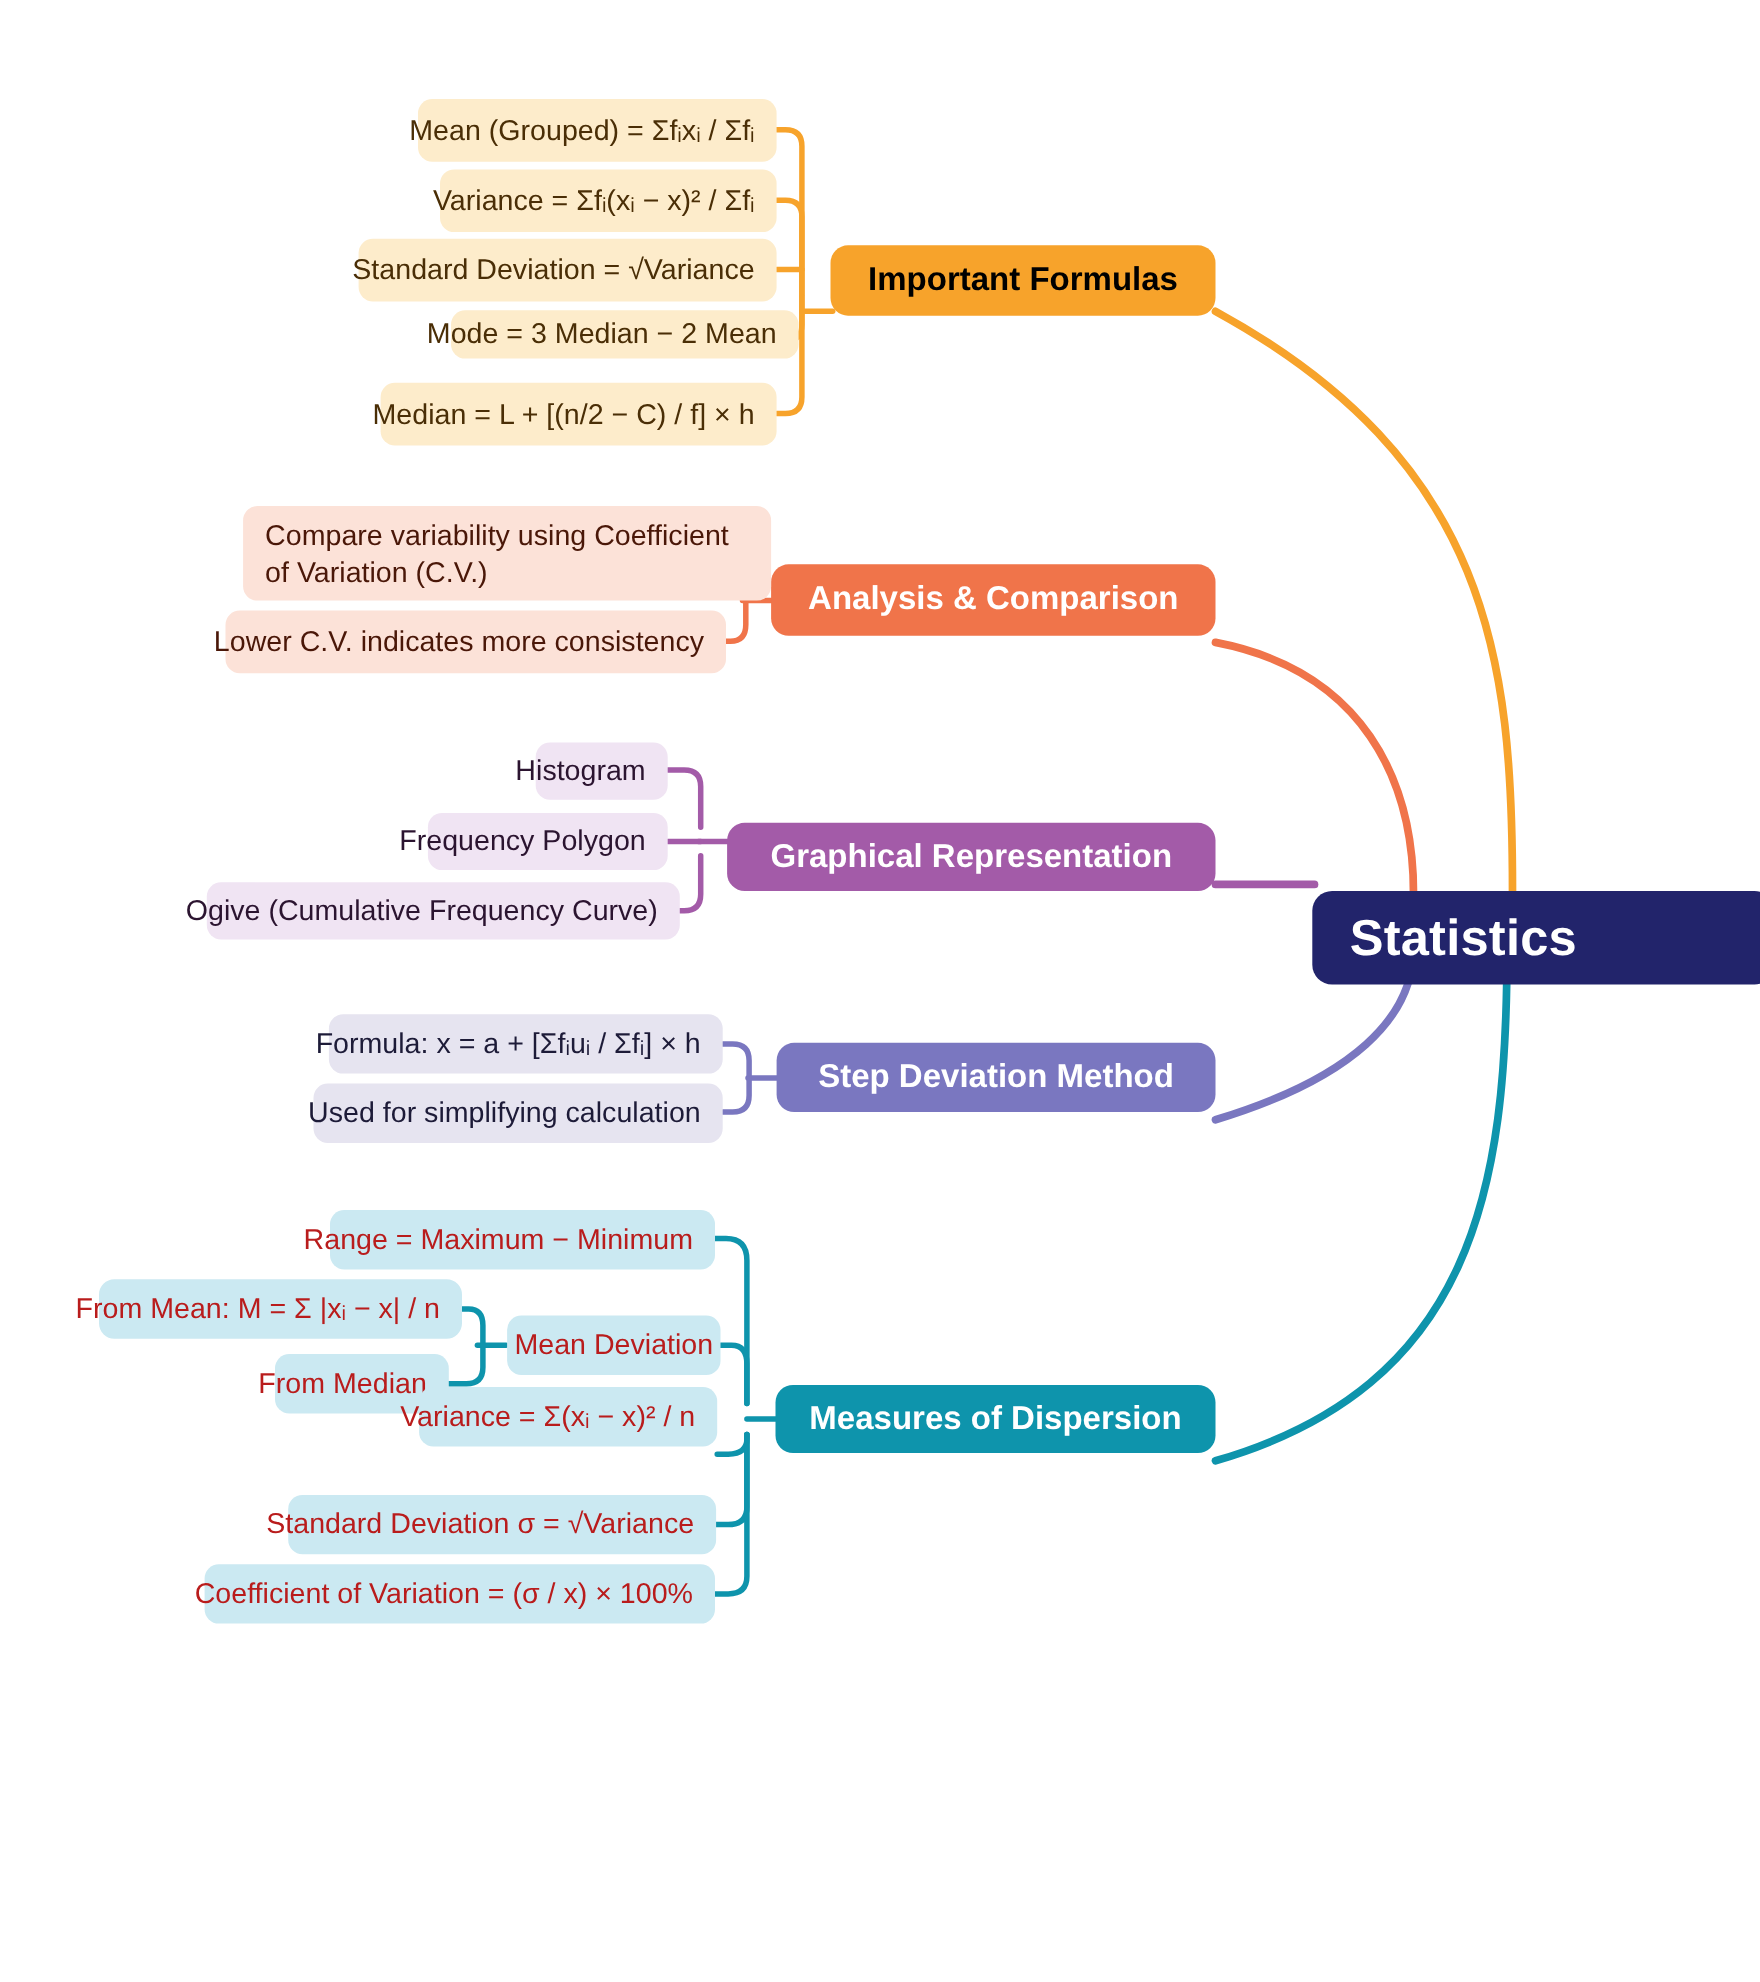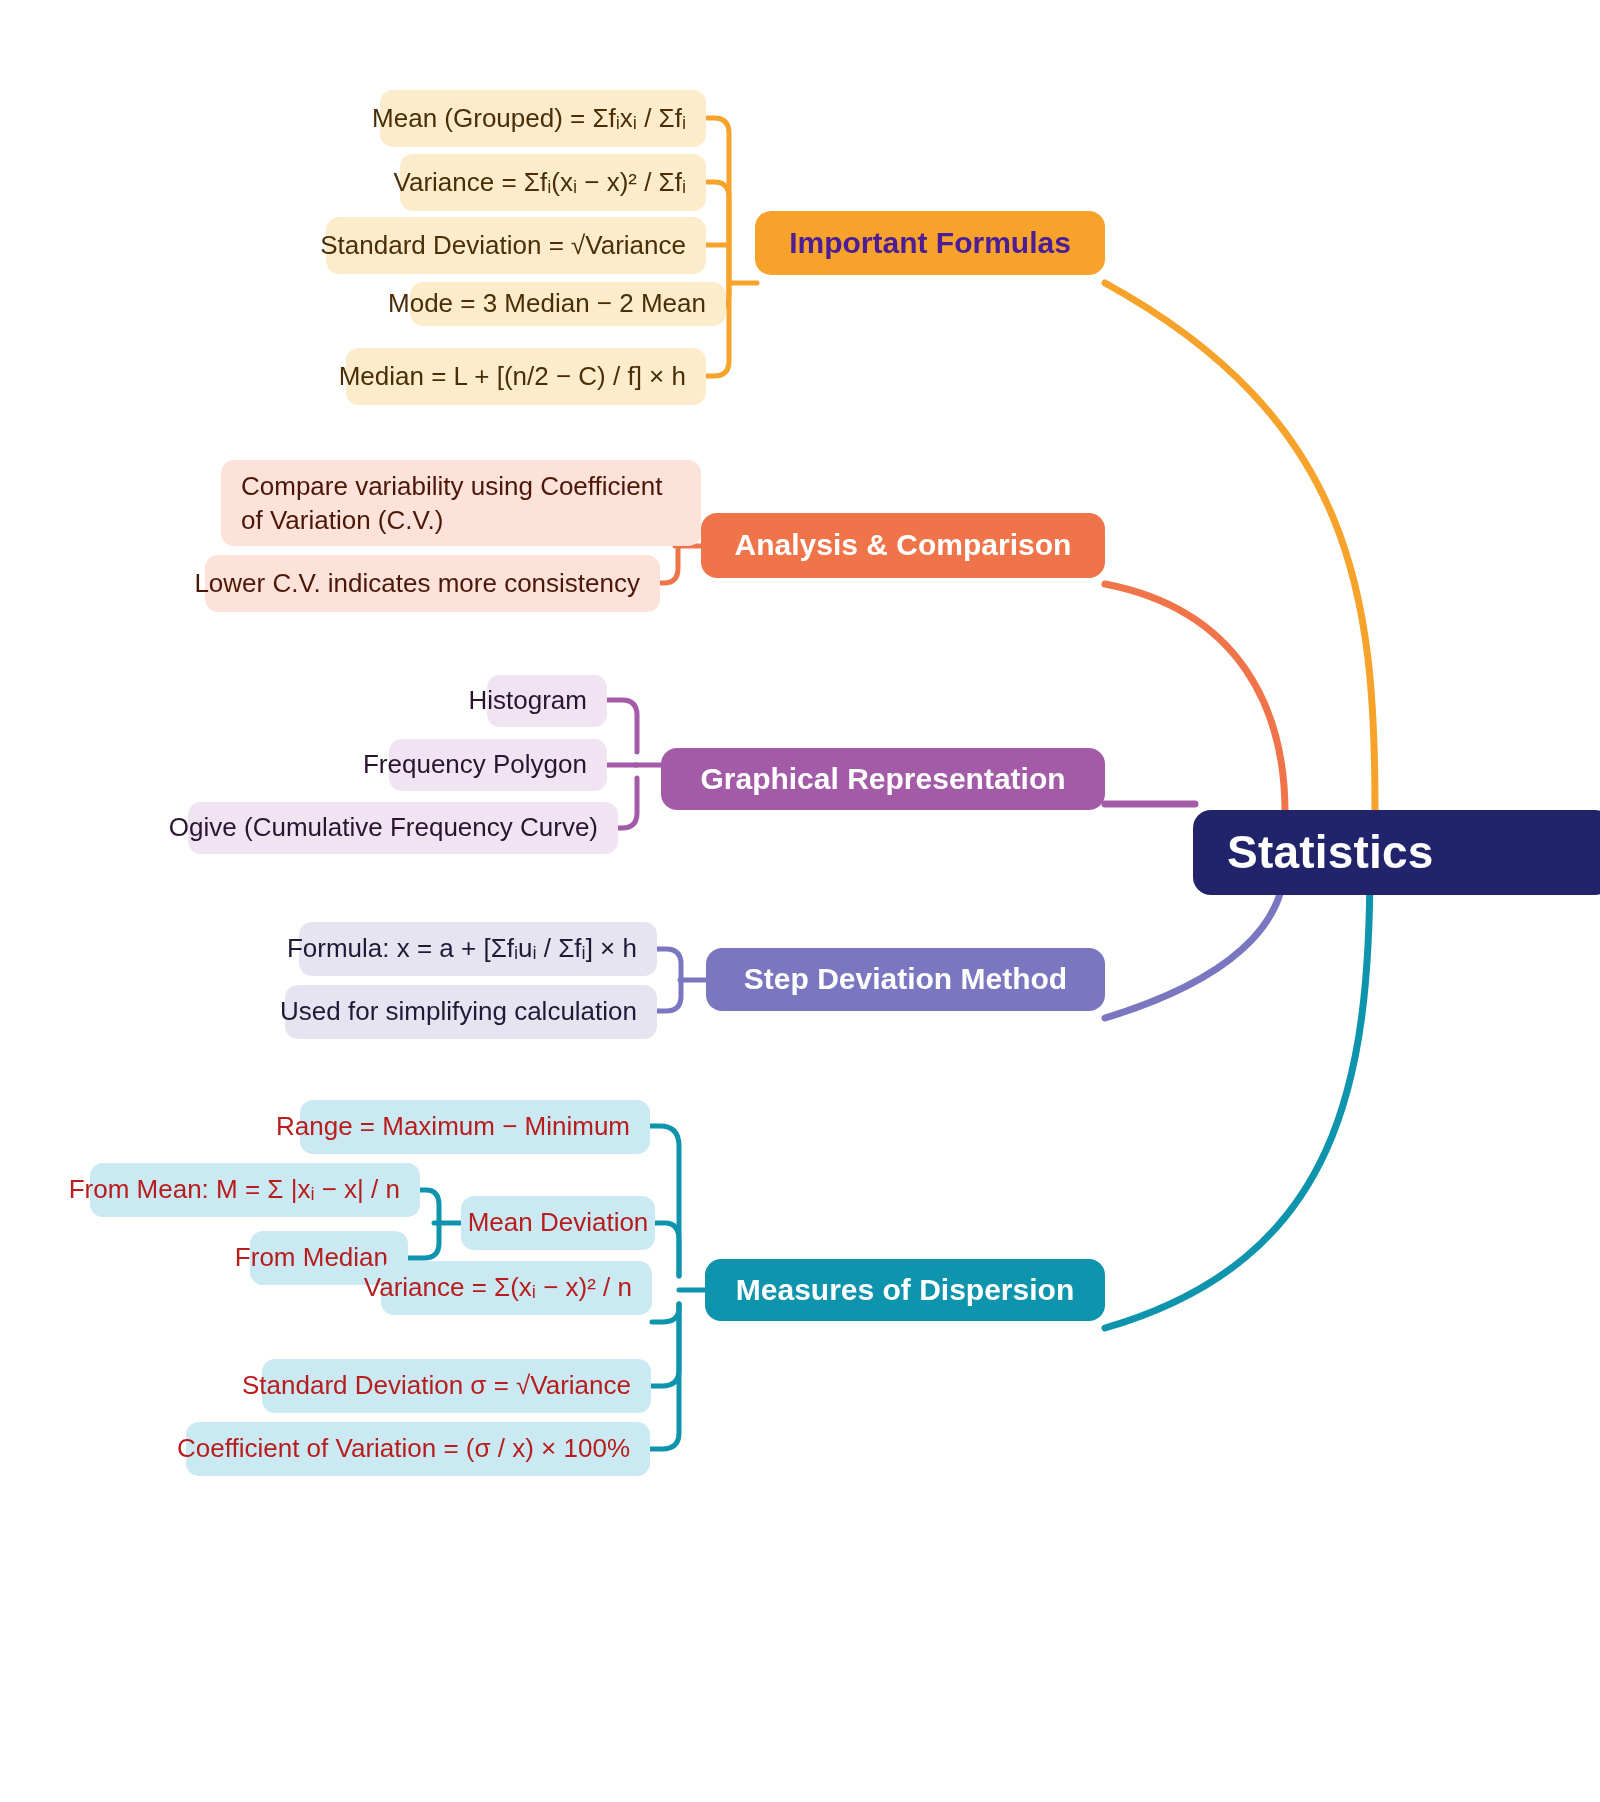--- a/index.html
+++ b/index.html
@@ -46,21 +46,21 @@
 
   
   .branch {
     color: #ffffff;
     font-size: 30px;
     font-weight: 700;
     border-radius: 16px;
     padding: 0 30px;
     justify-content: center;
   }
-  .branch.formulas     { background: #f7a32b; color: #4c1d95; }
+  .branch.formulas     { background: #f7a32b; color: #000000; margin-top: 12px; }
   .branch.analysis     { background: #f0744a; }
   .branch.graphical    { background: #a35ba8; }
   .branch.stepdev      { background: #7a77c0; }
   .branch.dispersion   { background: #0e94ac; }
 
   
   .leaf {
     font-size: 26px;
     font-weight: 400;
     border-radius: 13px;
@@ -195,21 +195,21 @@
     <span>Measures of Dispersion</span>
   </div>
 
   <div class="node leaf l-dispersion ra" style="left:300px; top:1100px; width:350px; height:54px;">
     <span>Range = Maximum − Minimum</span>
   </div>
 
   <div class="node leaf l-dispersion ca" style="left:461px; top:1196px; width:194px; height:54px;">
     <span>Mean Deviation</span>
   </div>
-  <div class="node leaf l-dispersion ra sub" style="left:90px; top:1163px; width:330px; height:54px;">
+  <div class="node leaf l-dispersion ra sub" style="left:90px; top:1163px; width:330px; height:54px;border-radius:14px;">
     <span>From Mean: M = Σ |xᵢ − x| / n</span>
   </div>
   <div class="node leaf l-dispersion ra sub" style="left:250px; top:1231px; width:158px; height:54px;">
     <span>From Median</span>
   </div>
 
   <div class="node leaf l-dispersion ra" style="left:381px; top:1261px; width:271px; height:54px;">
     <span>Variance = Σ(xᵢ − x)² / n</span>
   </div>
   <div class="node leaf l-dispersion ra" style="left:262px; top:1359px; width:389px; height:54px;">

